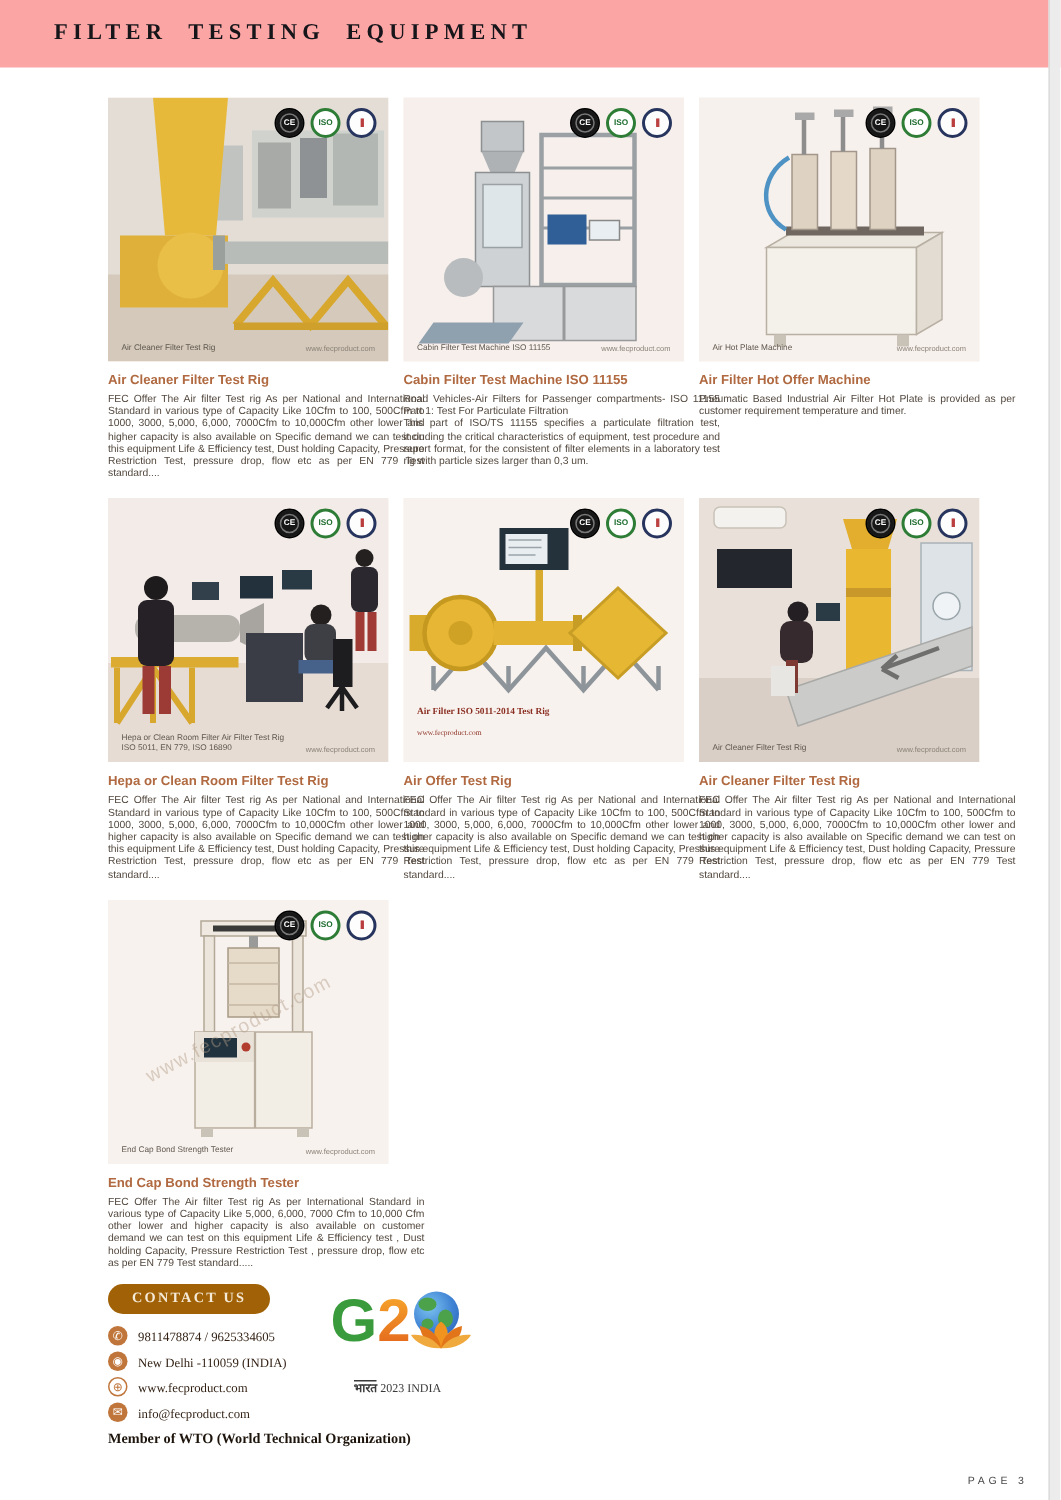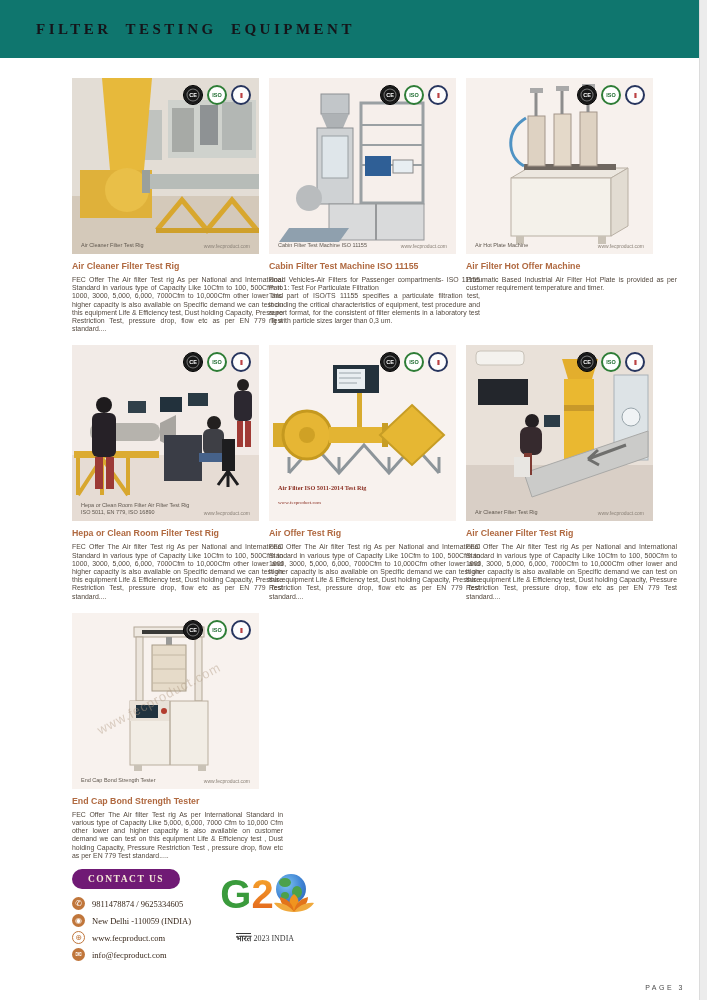--- a/index.html
+++ b/index.html
@@ -1,20 +1,20 @@
 <!DOCTYPE html>
 <html><head>
 <meta charset="utf-8">
 <style>
   html,body{margin:0;padding:0;}
   body{width:707px;height:1000px;background:#ffffff;position:relative;overflow:hidden;
        font-family:"Liberation Sans","DejaVu Sans",sans-serif;color:#4f463d;}
   .page-edge{position:absolute;top:0;right:0;width:7px;height:1000px;background:#ececec;border-left:1px solid #dcdcdc;}
   
-  .header{height:58px;background:#0f766e;display:flex;align-items:center;padding-left:36px;box-sizing:border-box;text-align:right;}
+  .header{height:45px;background:#fca5a5;display:flex;align-items:center;padding-left:36px;box-sizing:border-box;text-align:right;}
   .header h1{margin:0;font-family:"Liberation Serif","DejaVu Serif",serif;font-size:15px;font-weight:bold;
              letter-spacing:3.5px;word-spacing:7px;color:#15151a;}
   
   .grid{margin:20px 48px 0 72px;display:grid;grid-template-columns:repeat(3,187px);column-gap:10px;row-gap:12px;}
   .card{width:211px;}
   .card-image{position:relative;width:187px;height:176px;background:#f7f0ec;overflow:hidden;}
   .card-image svg{display:block;width:100%;height:100%;}
   .badges{position:absolute;top:7px;right:8px;display:flex;gap:4px;}
   .badge{width:20px;height:20px;border-radius:50%;display:flex;align-items:center;justify-content:center;
          font-size:5.5px;font-weight:bold;box-sizing:border-box;}
@@ -24,21 +24,21 @@
   .cap{position:absolute;left:9px;bottom:5px;font-size:5.5px;line-height:7px;color:#5f574e;}
   .site{position:absolute;right:9px;bottom:5px;font-size:5px;color:#8b8278;}
   .inphoto .cap{bottom:30px;color:#8b2f22;font-weight:bold;font-family:"Liberation Serif",serif;font-size:6.2px;}
   .inphoto .site{left:9px;right:auto;bottom:16px;color:#8b2f22;font-family:"Liberation Serif",serif;}
   .watermark{position:absolute;left:18px;top:78px;transform:rotate(-28deg);font-size:13px;color:rgba(178,156,134,.45);
              letter-spacing:1px;white-space:nowrap;}
   .card-title{margin-top:7px;font-size:8.8px;line-height:10px;font-weight:bold;color:#b06940;}
   .card-desc{margin-top:5px;font-size:6.9px;line-height:8.2px;color:#53483e;text-align:justify;white-space:pre-line;}
   
   .footer{margin:8px 48px 0 72px;position:relative;}
-  .contact-btn{display:inline-block;background:#701a75;color:#f5e9d8;border:none;border-radius:14px;
+  .contact-btn{display:inline-block;background:#a16207;color:#f5e9d8;border:none;border-radius:14px;
                padding:5px 16px;font-family:"Liberation Serif",serif;font-size:9.5px;font-weight:bold;
                letter-spacing:1.5px;cursor:pointer;}
   .contact-rows{margin-top:8px;display:flex;flex-direction:column;gap:4px;}
   .crow{display:flex;align-items:center;gap:7px;font-family:"Liberation Serif","DejaVu Serif",serif;
         font-size:8.5px;color:#301f12;}
   .cicon{width:13px;height:13px;border-radius:50%;background:#c0763b;color:#fff;display:flex;align-items:center;
          justify-content:center;font-size:8px;line-height:1;font-family:"DejaVu Sans",sans-serif;flex:0 0 13px;}
   .cicon.ring{background:#fff;color:#c0763b;border:1.5px solid #c0763b;box-sizing:border-box;}
   .membership{margin-top:7px;font-family:"Liberation Serif","DejaVu Serif",serif;font-size:9.5px;font-weight:bold;
               color:#1d140c;}
@@ -344,15 +344,16 @@
           <path d="M20 18 C30 18 37 14 40 9 C32 8 24 12 20 18 Z" fill="#f0a93c"></path>
         </svg>
       </span>
     </div>
     <div class="g20-sub">
       <span class="hi">भारत</span>
       <span>2023 INDIA</span>
     </div>
   </div>
 
+  <div class="membership">Member of WTO (World Technical Organization)</div>
 </div>
 
 <div class="page-num">PAGE 3</div>
 
 </body></html>

